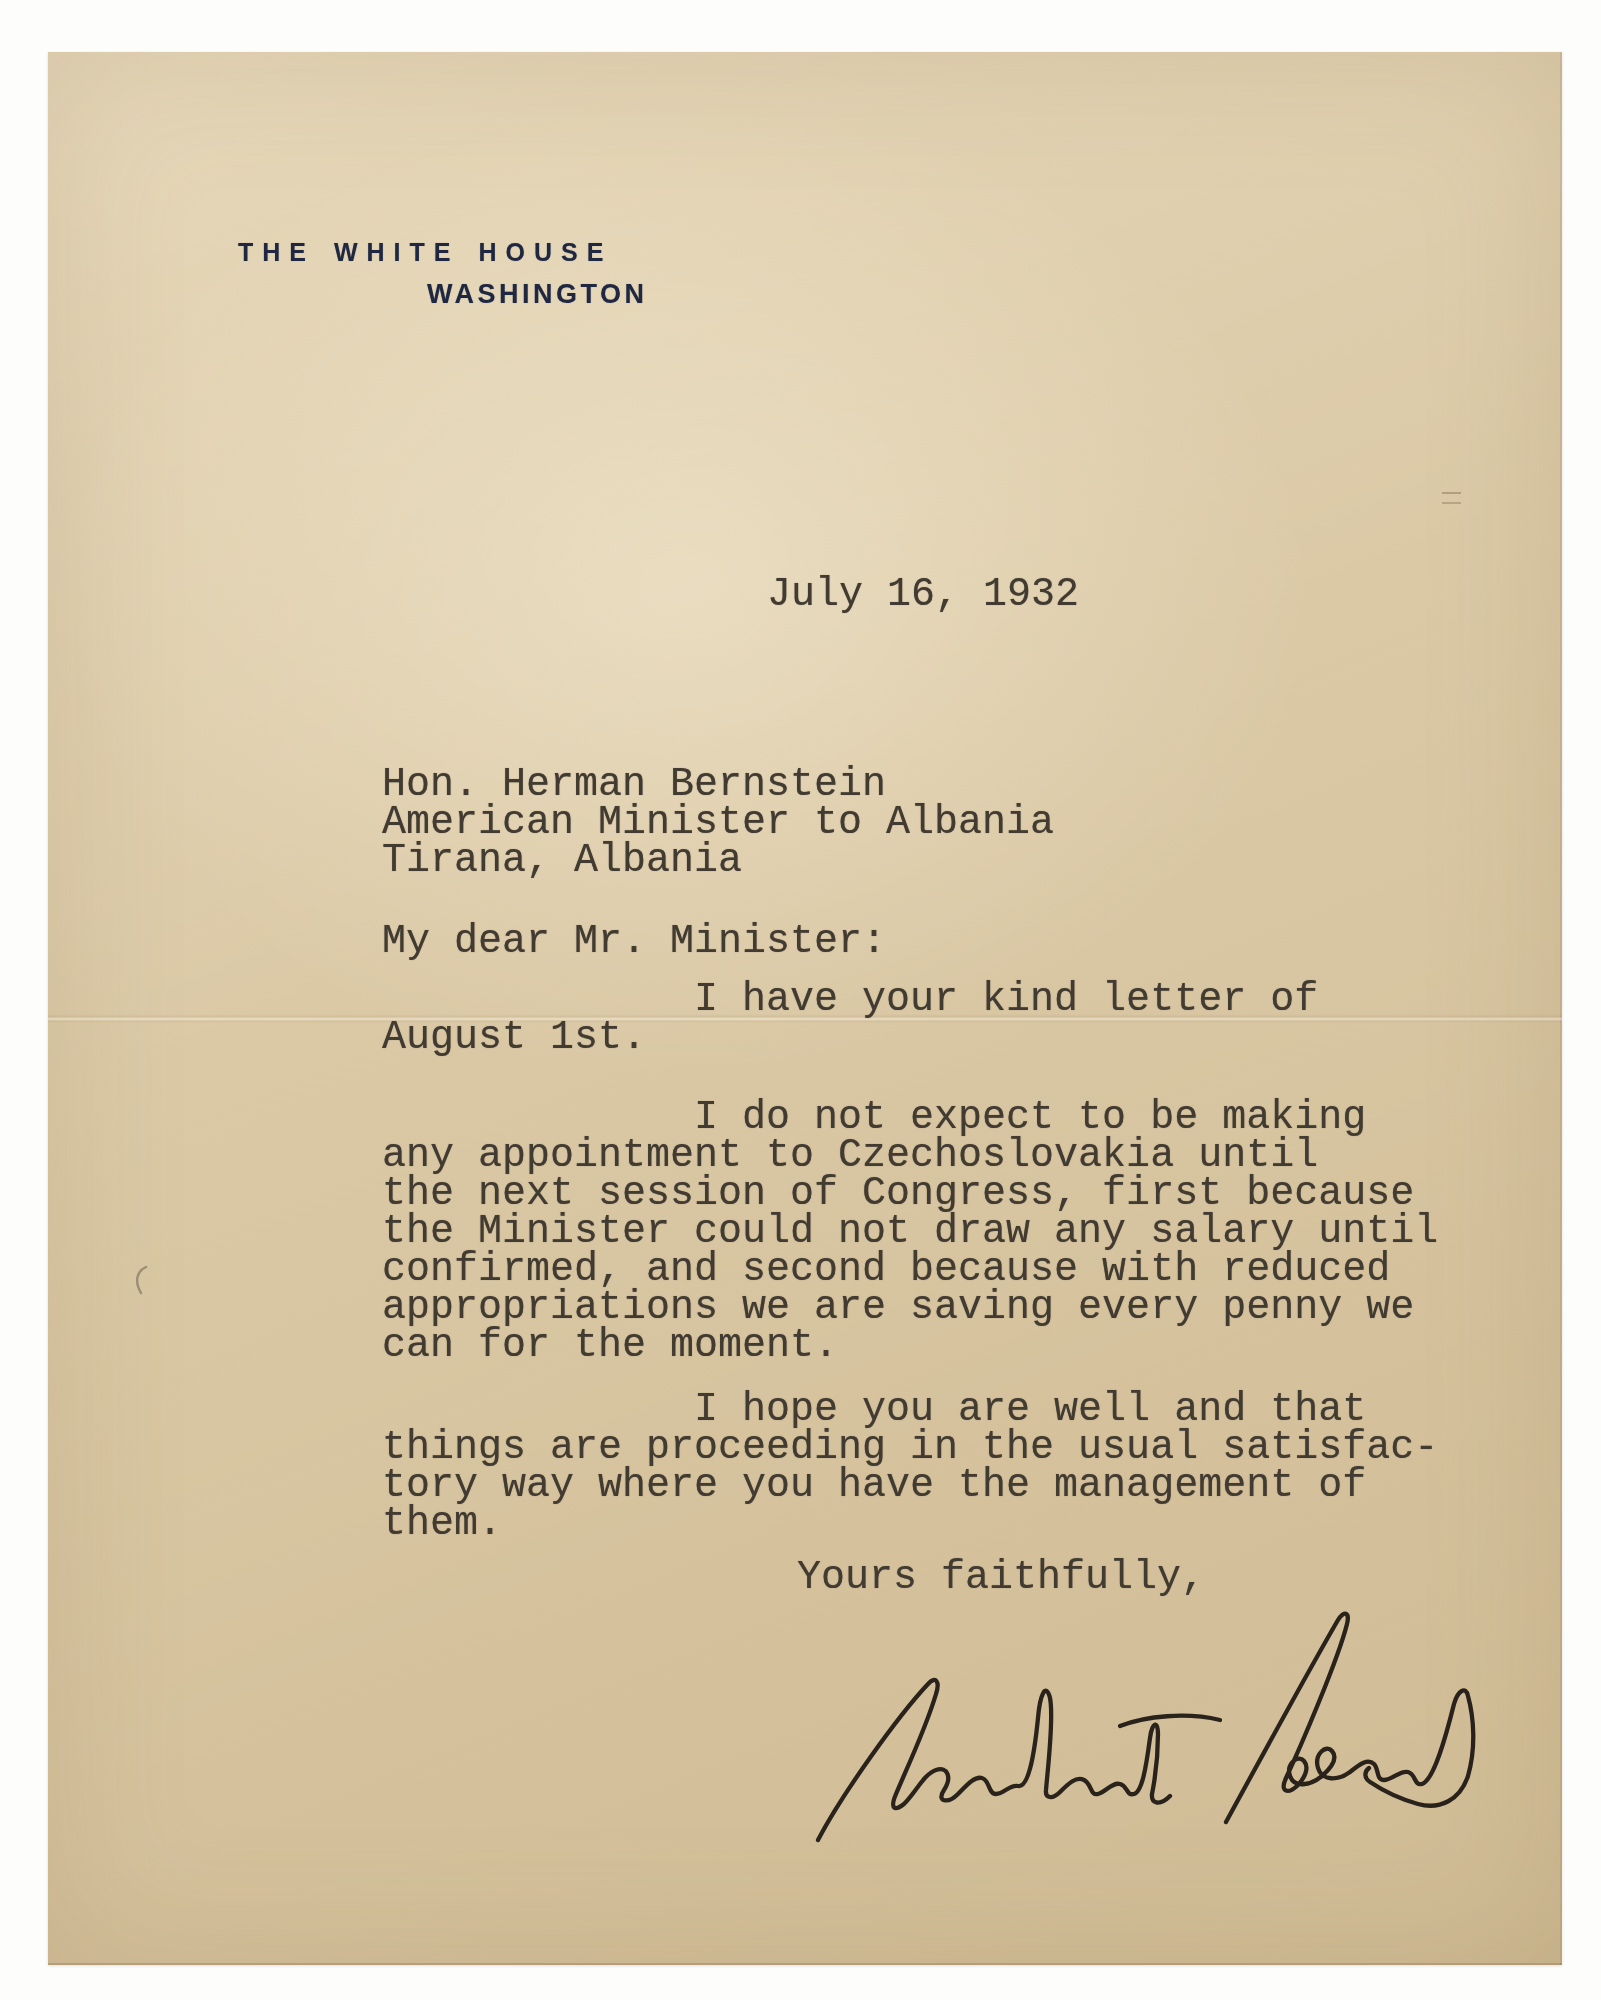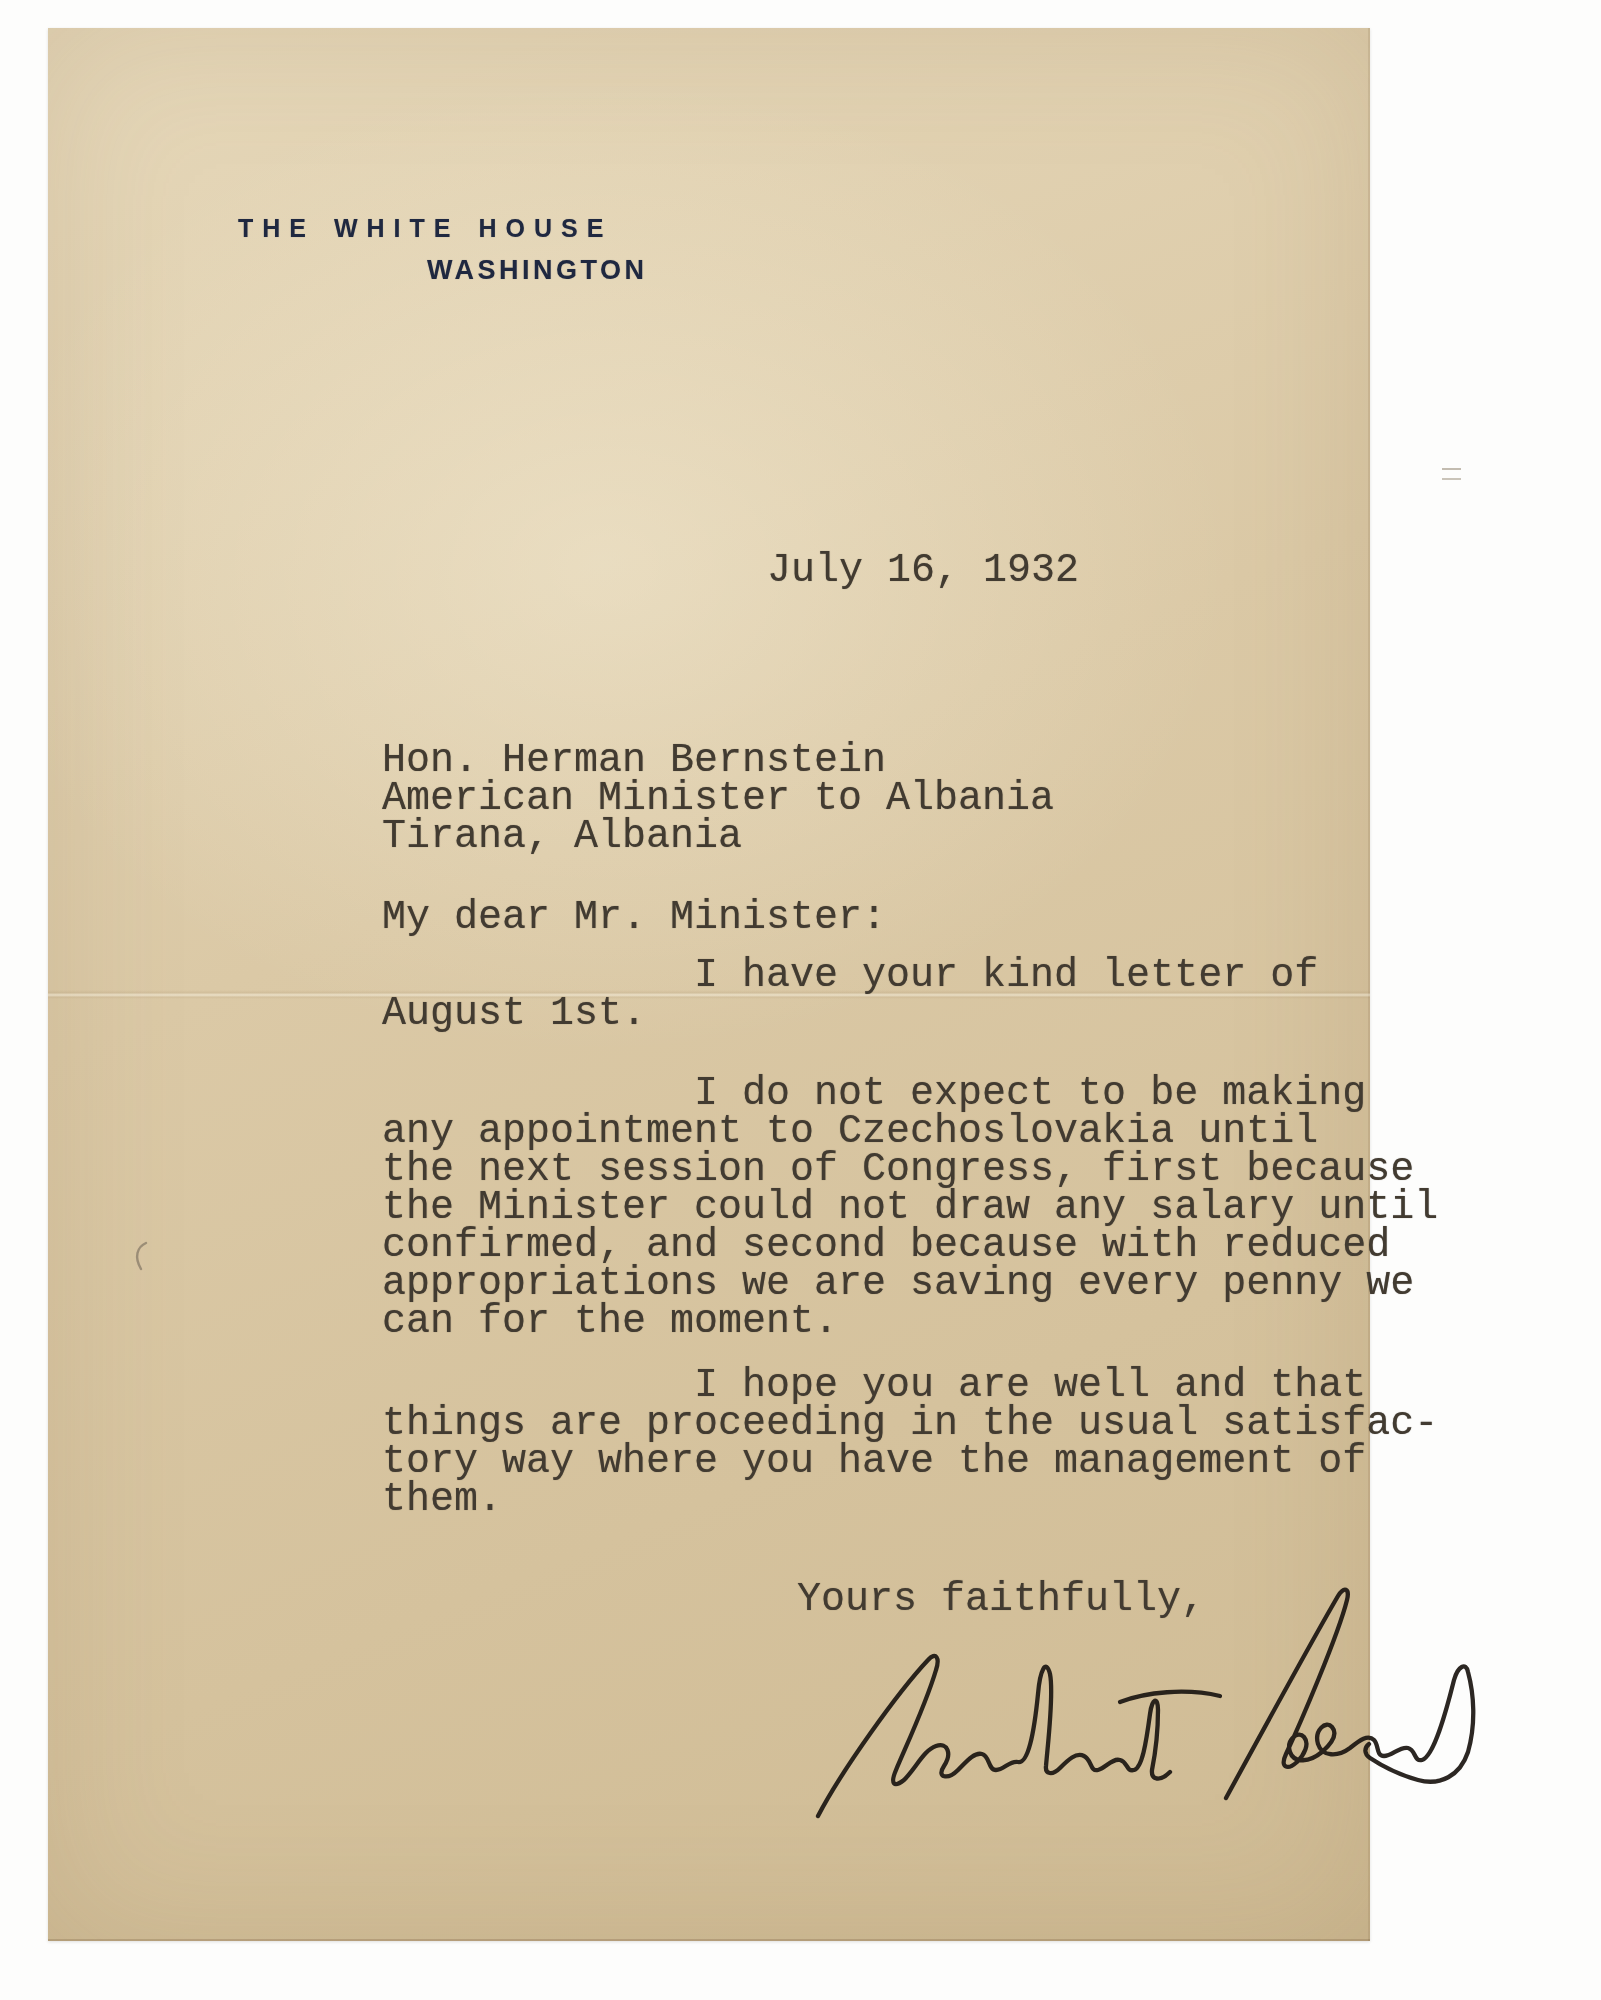--- a/index.html
+++ b/index.html
@@ -14,21 +14,21 @@
   html,body{margin:0;padding:0;}
   body{
     width:1601px;height:2000px;
     background:var(--background);
     position:relative;
     overflow:hidden;
     font-family:"Liberation Sans", sans-serif;
   }
   .paper{
     position:absolute;
-    left:48px;top:28px;width:1322px;height:1913px;
+    left:48px;top:52px;width:1514px;height:1913px;
     background:
       radial-gradient(ellipse 900px 700px at 42% 28%, rgba(255,250,232,0.35), rgba(255,250,232,0) 70%),
       linear-gradient(158deg, var(--paper-light) 0%, var(--paper) 42%, var(--paper-dark) 100%);
     box-shadow:
       inset 0 0 140px rgba(140,110,70,0.18),
       inset 0 -2px 0 rgba(110,85,50,0.25),
       inset -2px 0 0 rgba(120,95,60,0.15),
       0 1px 3px rgba(0,0,0,0.12);
   }
   .crease{
@@ -64,21 +64,21 @@
     color:var(--ink);
     text-shadow:0 0 1px rgba(66,59,49,0.55);
     white-space:pre;
   }
   .date-line{left:719px;top:524px;}
   .recipient{left:334px;top:714px;}
   .salutation{left:334px;top:859px;margin-top:12px;}
   .para-1{left:334px;top:929px;}
   .para-2{left:334px;top:1047px;}
   .para-3{left:334px;top:1339px;}
-  .closing{left:749px;top:1507px;margin-top:46px;}
+  .closing{left:749px;top:1507px;}
   .signature-box{
     position:absolute;left:742px;top:1546px;width:710px;height:290px;
   }
   .signature-box svg{display:block;width:100%;height:100%;}
   .sig-stroke{
     fill:none;
     stroke:var(--signature-ink);
     stroke-width:4.3;
     stroke-linecap:round;
     stroke-linejoin:round;

